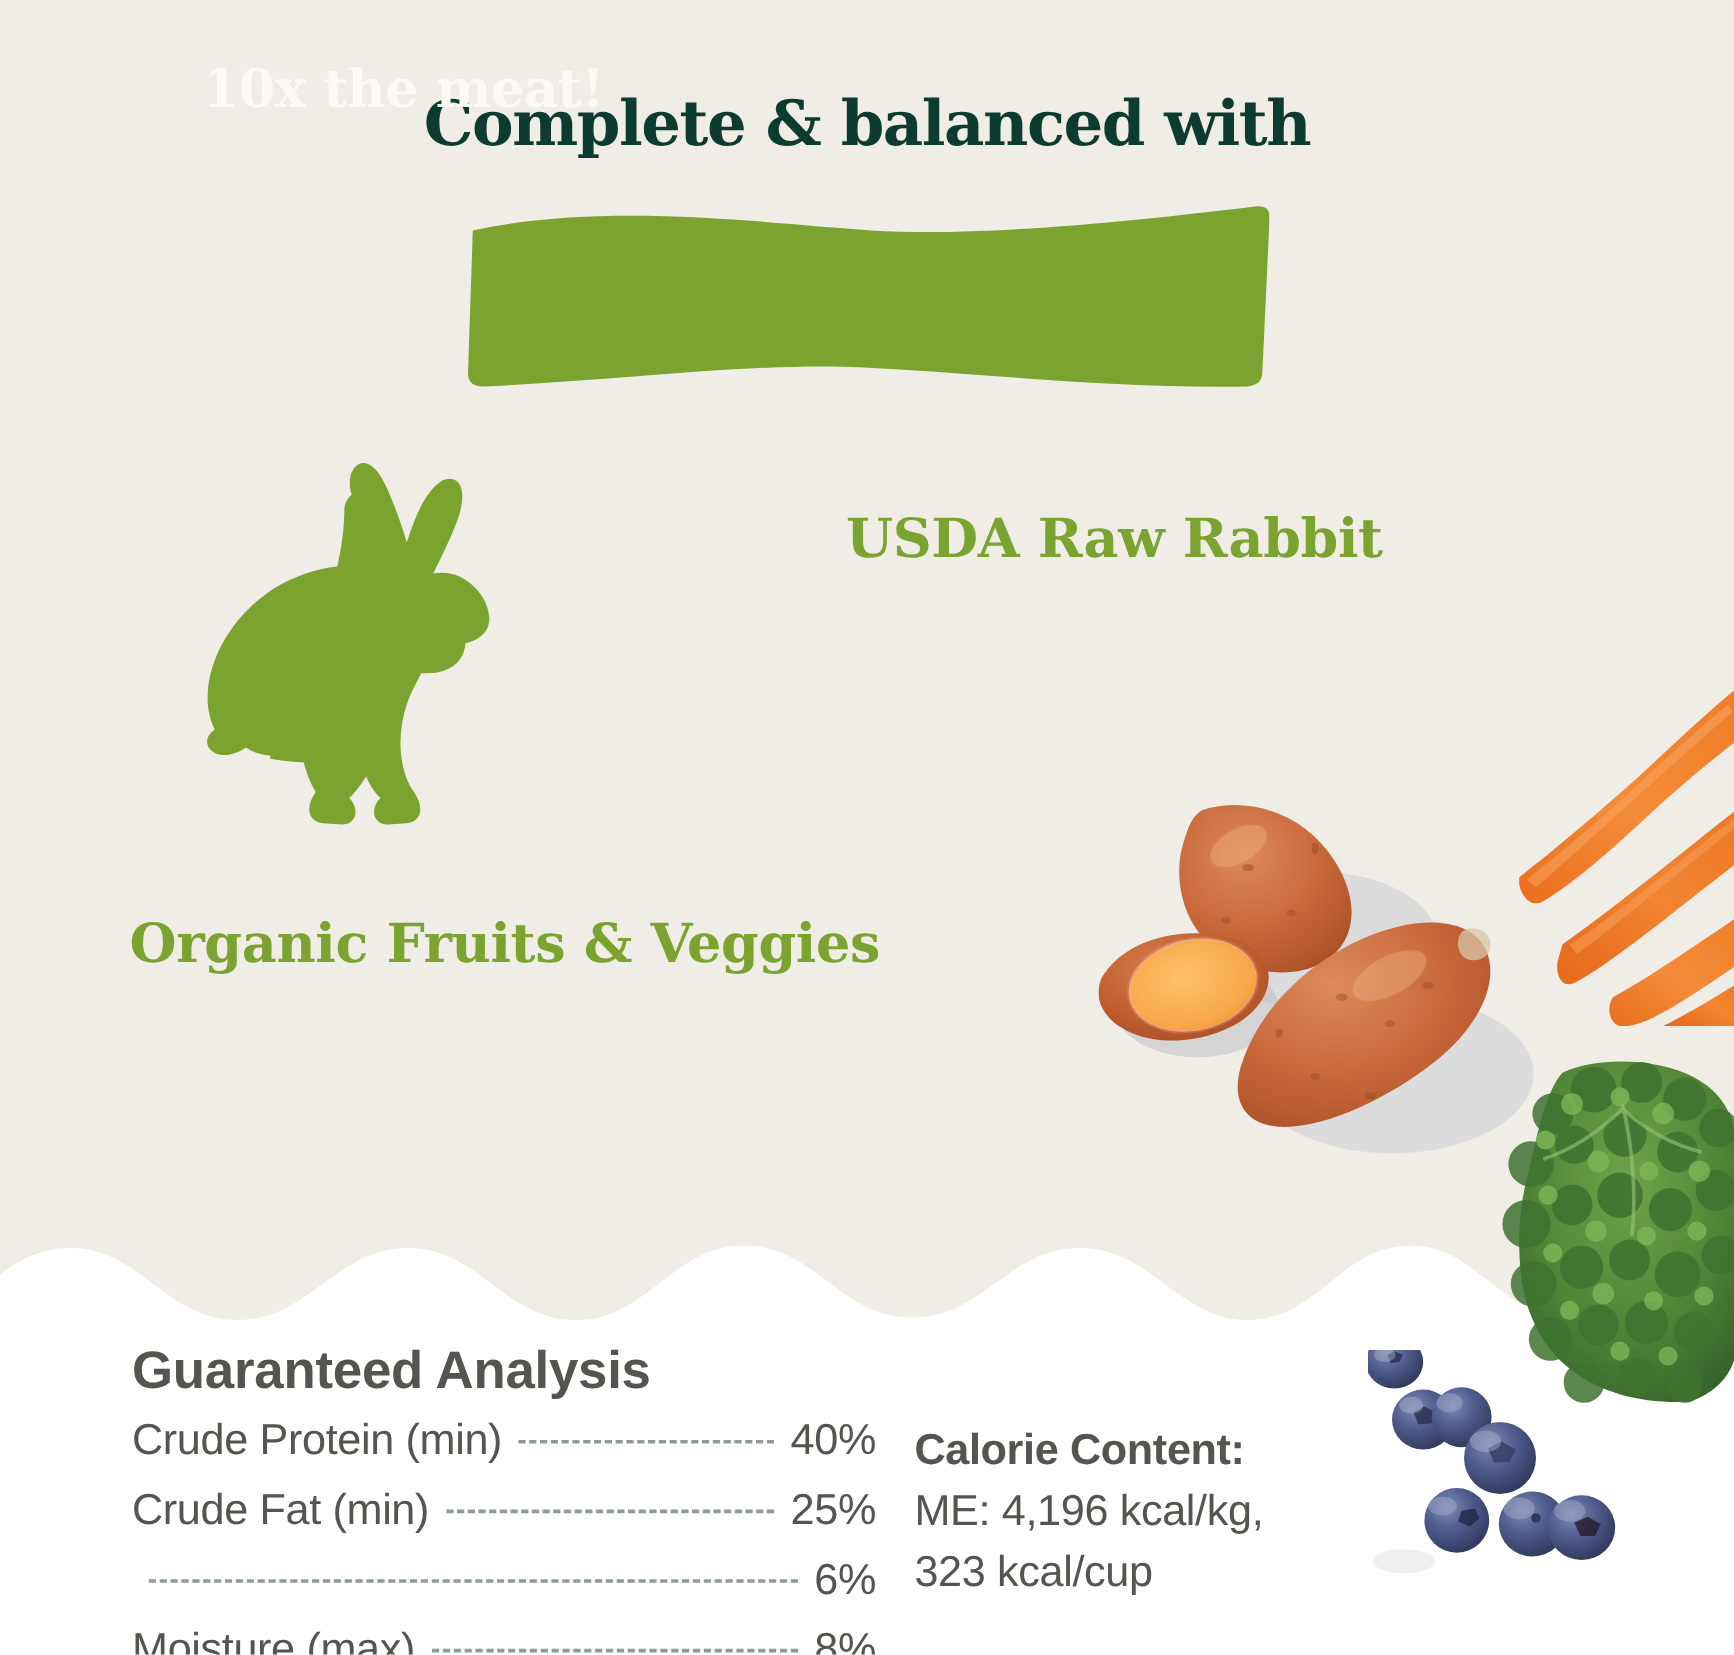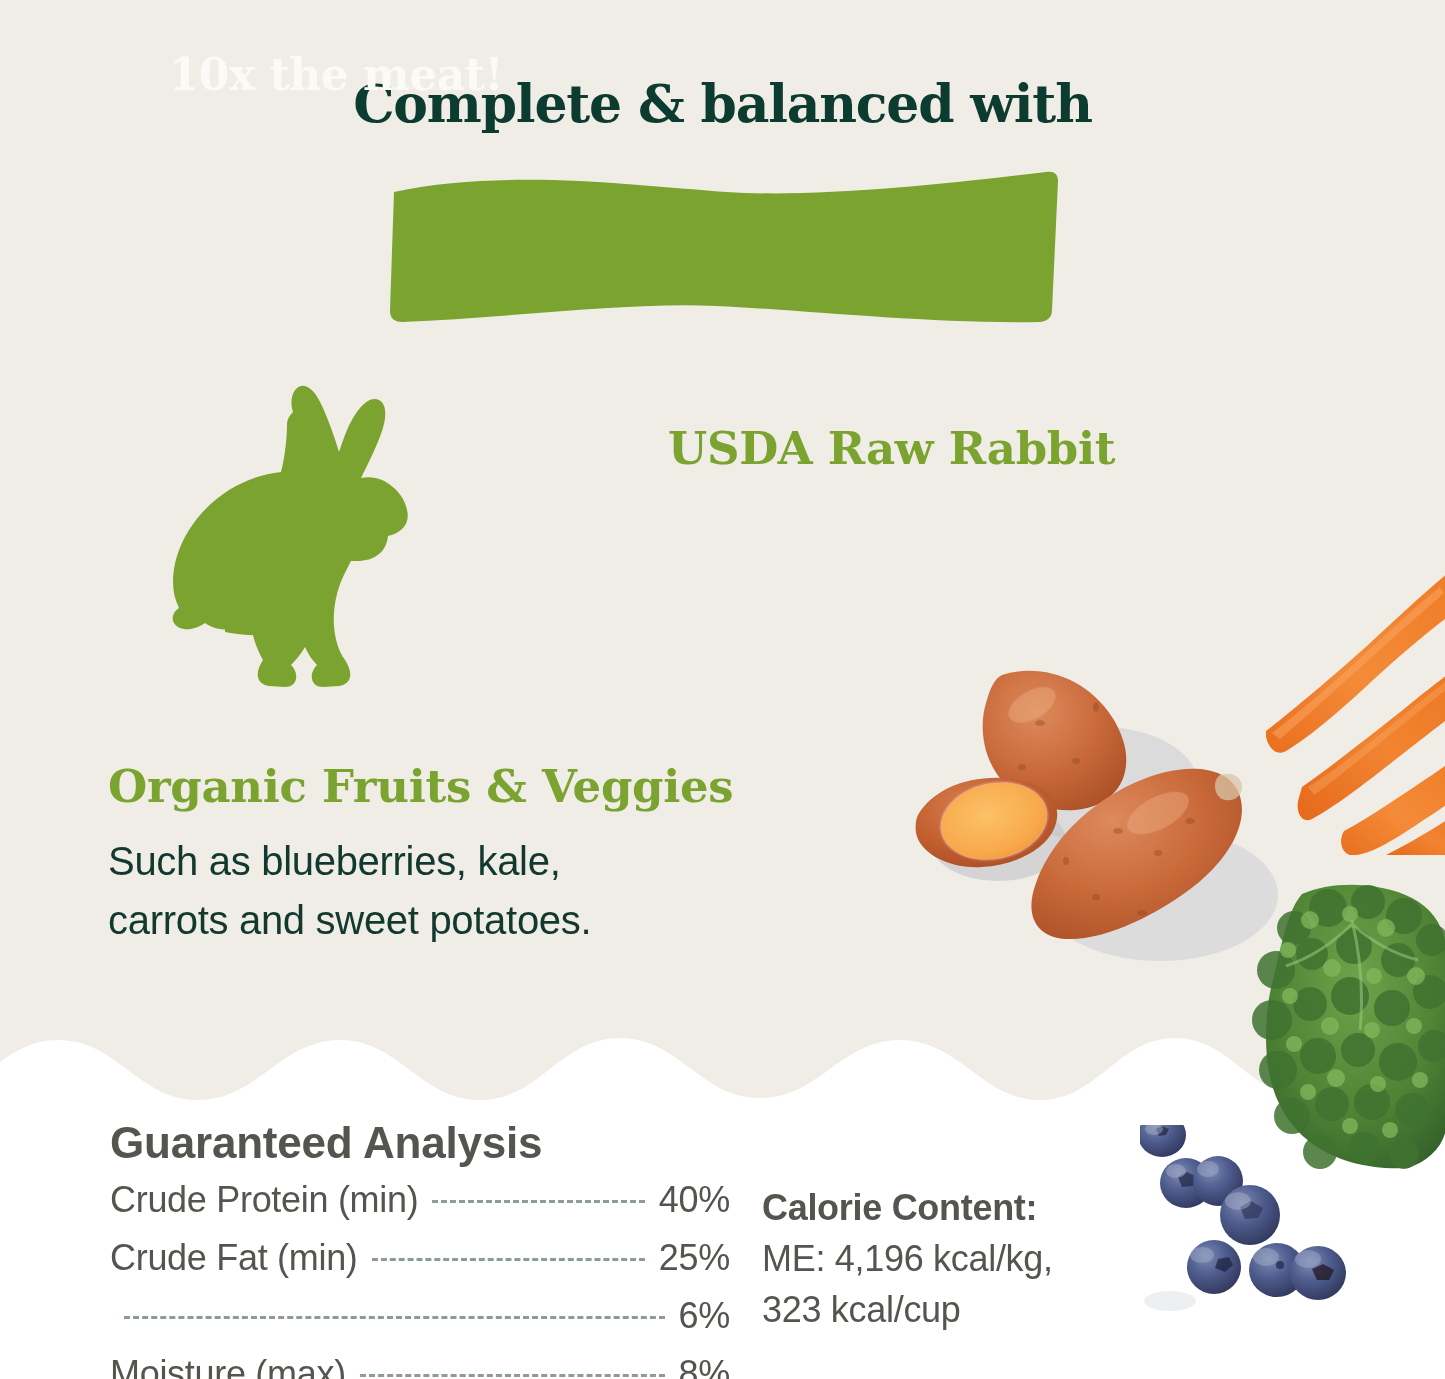--- a/index.html
+++ b/index.html
@@ -91,21 +91,21 @@
     line-height: 1.1;
     margin-bottom: 20px;
   }
   .feature-body {
     font-family: "Liberation Sans", sans-serif;
     font-size: 40px;
     color: #12392f;
     line-height: 1.48;
     letter-spacing: -0.3px;
   }
-  .feat-rabbit { left: 668px; top: 424px; width: 560px; }
+  .feat-rabbit { left: 705px; top: 424px; width: 560px; }
   .feat-veggies { left: 108px; top: 762px; width: 760px; }
 
   
   .ga {
     position: absolute;
     left: 110px; top: 1118px;
     width: 620px;
     z-index: 6;
   }
   .ga-title {
@@ -248,24 +248,20 @@
                C92,276 74,275 60,272 Z" fill="#7ba32f"></path>
     </svg>
   </div>
 
   <div class="feature feat-rabbit">
     <div class="feature-title">USDA Raw Rabbit</div>
   </div>
 
   <div class="feature feat-veggies">
     <div class="feature-title">Organic Fruits &amp; Veggies</div>
-    <div class="feature-body">
-      <div>Such as blueberries, kale,</div>
-      <div>carrots and sweet potatoes.</div>
-    </div>
   </div>
 
   <div class="produce carrots">
     <svg viewBox="0 0 200 320">
       <defs>
         <linearGradient id="carrotA" x1="0" y1="1" x2="1" y2="0">
           <stop offset="0%" stop-color="#e96f1e"></stop>
           <stop offset="45%" stop-color="#f48b38"></stop>
           <stop offset="100%" stop-color="#ef7c26"></stop>
         </linearGradient>

